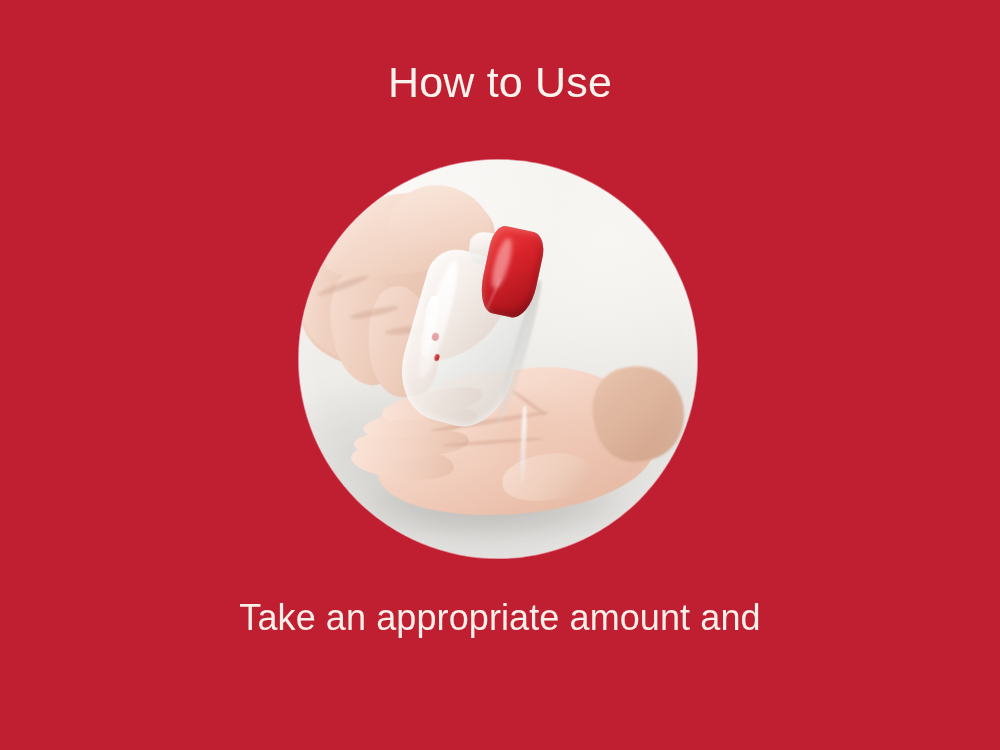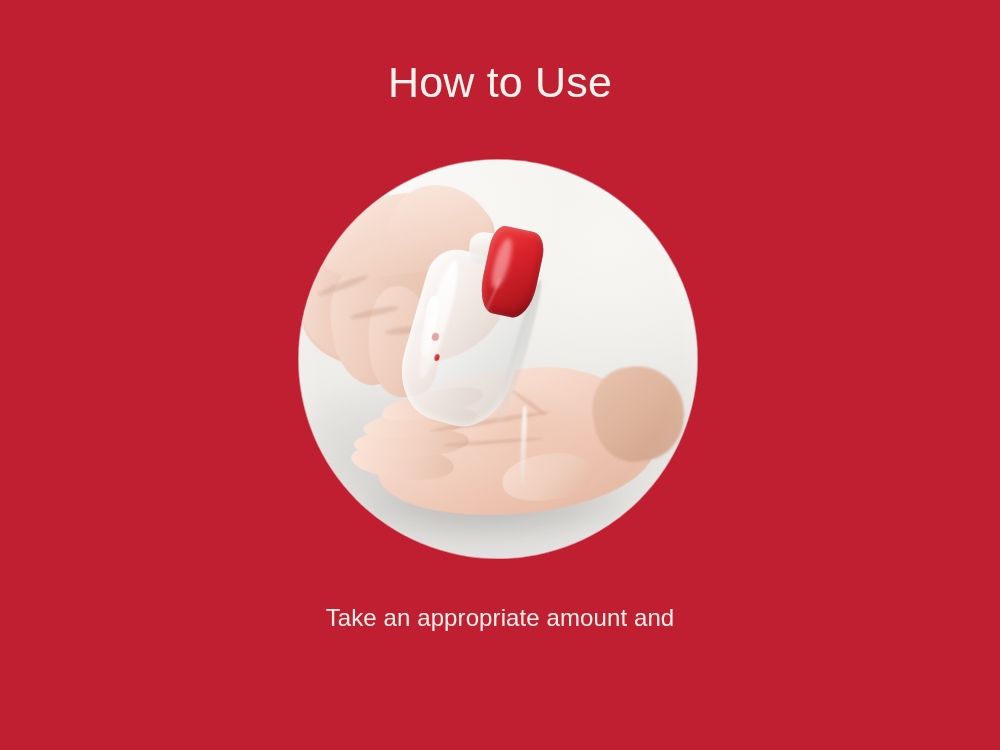--- a/index.html
+++ b/index.html
@@ -315,21 +315,21 @@
   }
 
   
   .caption {
     position: absolute;
     left: 0;
     top: 598px;
     width: 1000px;
     text-align: center;
     color: #f8efe9;
-    font-size: 24px;
+    font-size: 36px;
     line-height: 39px;
     font-weight: 400;
     letter-spacing: 0.1px;
   }
   .caption .cap-line {
     display: block;
     white-space: nowrap;
   }
 </style>
 </head>

